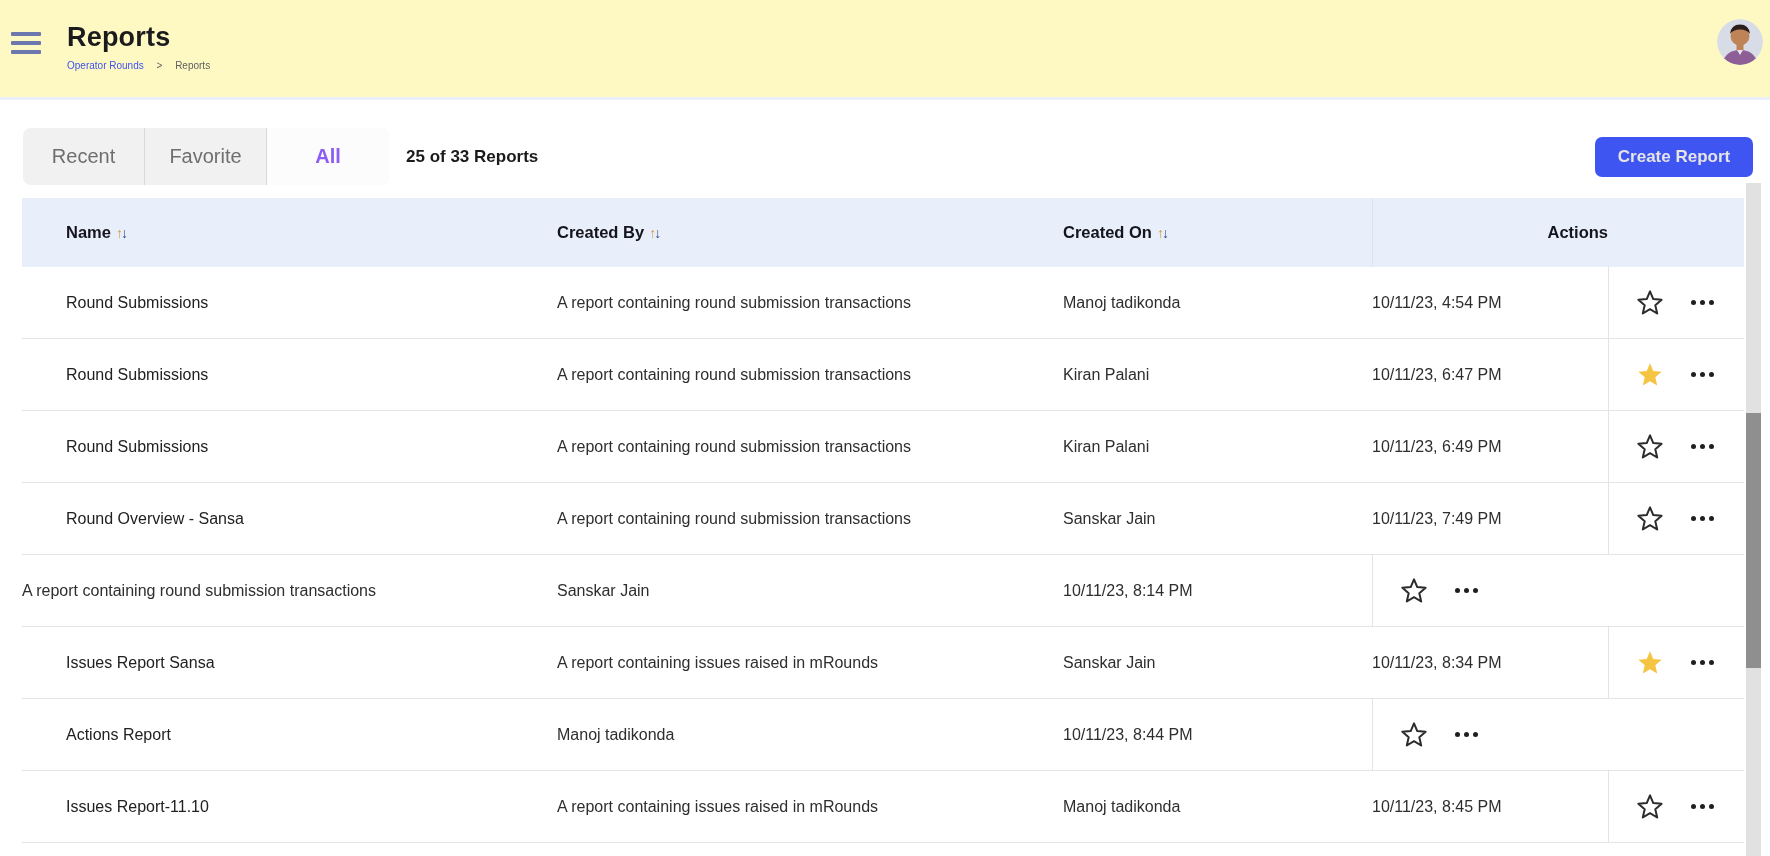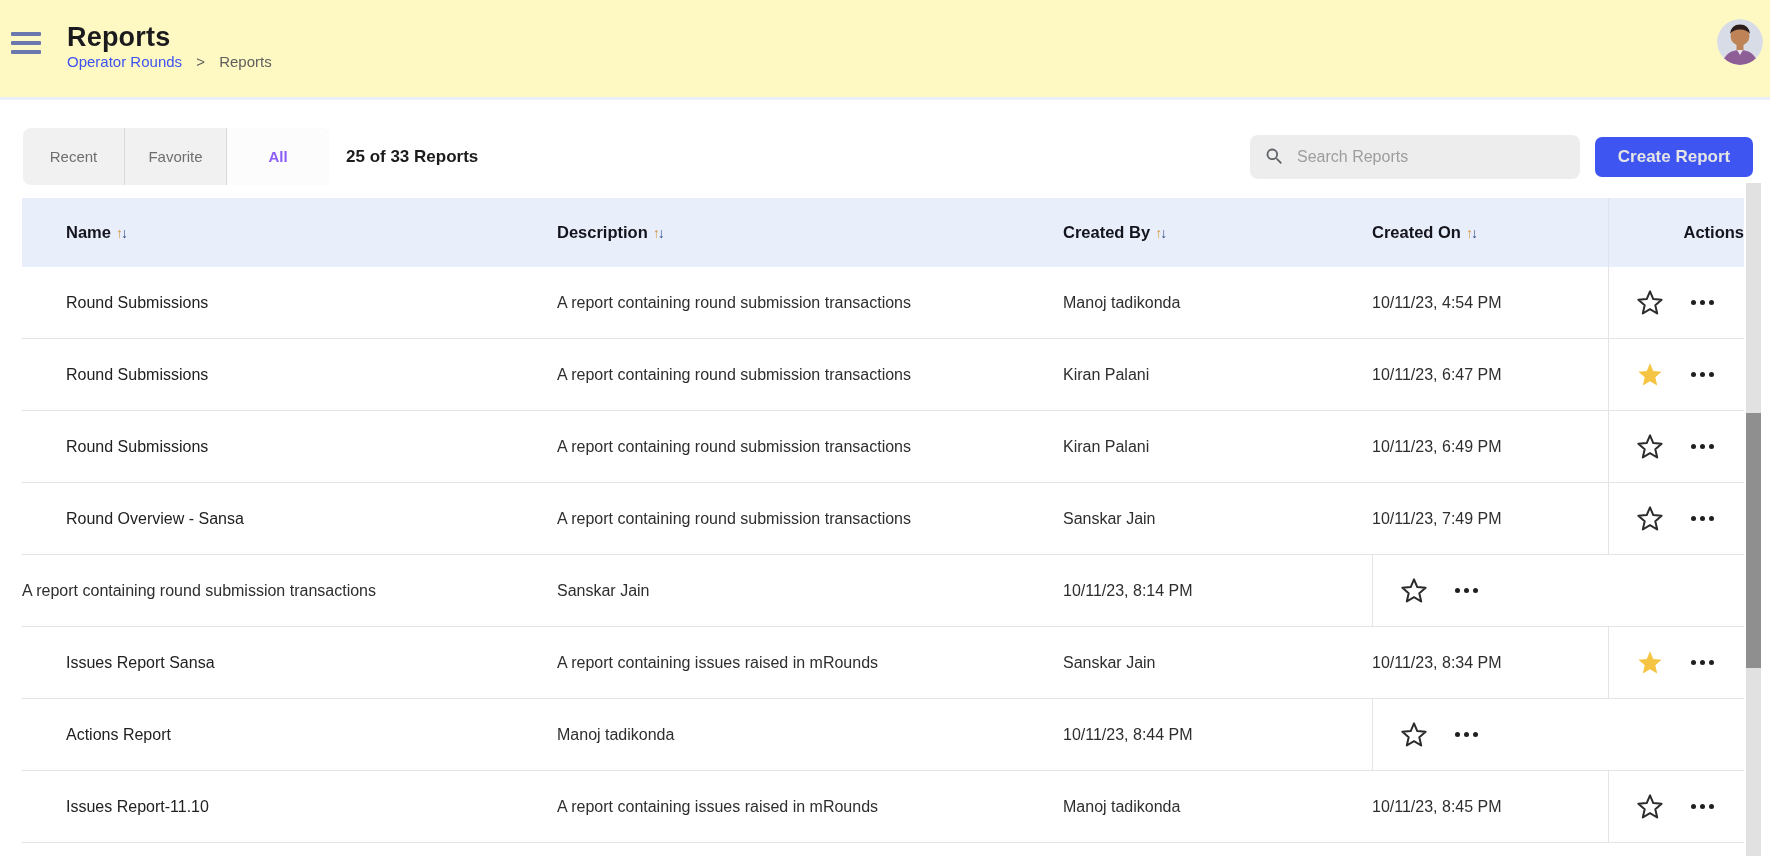--- a/index.html
+++ b/index.html
@@ -15,32 +15,32 @@
   
   .top-header {
     height:100px; display:flex; align-items:flex-start;
     border-bottom:3px solid #EBEFF9;
     background:#fef9c3; position:relative;
   }
   .hamburger { margin:32px 0 0 11px; width:30px; cursor:pointer; }
   .hamburger span { display:block; height:4px; border-radius:1px; background:#6C77AD; margin-bottom:5px; }
   .title-block { margin-left:26px; }
   .page-title { font-size:27px; font-weight:700; color:#1b1b1e; margin:22px 0 0 0; letter-spacing:.2px; }
-  .breadcrumb { font-size:15px; }
+  .breadcrumb { margin-top:7px; font-size:10px; }
   .breadcrumb a { color:#3D52F1; text-decoration:none; font-weight:500; cursor:pointer; }
   .breadcrumb .sep { color:#5e5e5e; margin:0 10px; }
   .breadcrumb .current { color:#5e5e5e; }
   .avatar { position:absolute; right:7px; top:19px; width:46px; height:46px; border-radius:50%; overflow:hidden; cursor:pointer; }
 
   
   .toolbar { display:flex; align-items:center; margin:28px 17px 0 23px; height:57px; }
   .segmented { display:flex; height:57px; background:#F1F1F2; border-radius:8px; overflow:hidden; }
   .seg {
-    width:102px; border:none; background:transparent; cursor:pointer;
-    font-family:inherit; font-size:15px; color:#6e6e6e;
+    width:122px; border:none; background:transparent; cursor:pointer;
+    font-family:inherit; font-size:20px; color:#6e6e6e;
     border-right:1px solid #D9D9D9;
   }
   .seg:last-child { border-right:none; }
   .seg.active { background:#FCFCFD; color:#8b5cf6; font-weight:700; }
   .count { margin-left:17px; font-size:17px; font-weight:700; color:#1b1b1b; }
   .spacer { flex:1; }
   .search {
     width:330px; height:44px; background:#EDEDEE; border-radius:8px;
     display:flex; align-items:center; padding-left:14px; margin-right:15px; cursor:text;
   }
@@ -117,38 +117,29 @@
 </header>
 
 <div class="toolbar">
   <div class="segmented">
     <button class="seg">Recent</button>
     <button class="seg">Favorite</button>
     <button class="seg active">All</button>
   </div>
   <div class="count">25 of 33 Reports</div>
   <div class="spacer"></div>
-  <div class="search">
-    <svg width="21" height="21" viewBox="0 0 24 24">
-      <path d="M15.5 14h-.79l-.28-.27a6.5 6.5 0 1 0-.7.7l.27.28v.79l5 4.99L20.49 19l-4.99-5zm-6 0A4.5 4.5 0 1 1 14 9.5 4.5 4.5 0 0 1 9.5 14z" fill="#5F6368"></path>
-    </svg>
-    <input type="text" placeholder="Search Reports" style="">
-  </div>
   <button class="create-btn">Create Report</button>
 </div>
 
 <div class="table">
   <div class="thead">
     <div class="th th-name">
       <span>Name</span><span class="sort"><span class="up">↑</span><span class="down">↓</span></span>
     </div>
     <div class="th">
-      <span>Description</span><span class="sort"><span class="up">↑</span><span class="down">↓</span></span>
-    </div>
-    <div class="th">
       <span>Created By</span><span class="sort"><span class="up">↑</span><span class="down">↓</span></span>
     </div>
     <div class="th">
       <span>Created On</span><span class="sort"><span class="up">↑</span><span class="down">↓</span></span>
     </div>
     <div class="th th-actions">
       <span>Actions</span>
     </div>
   </div>
   <div class="tbody" id="tbody">

